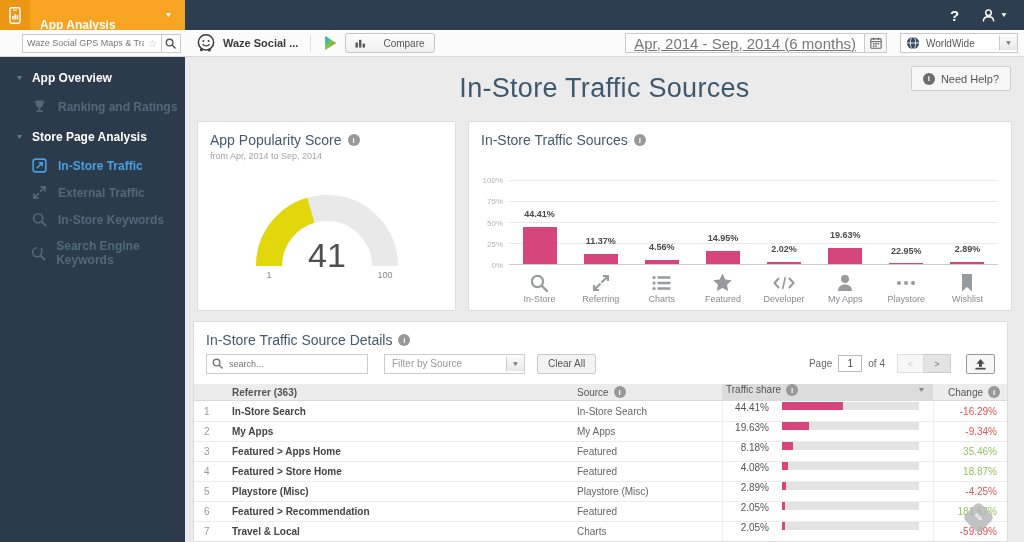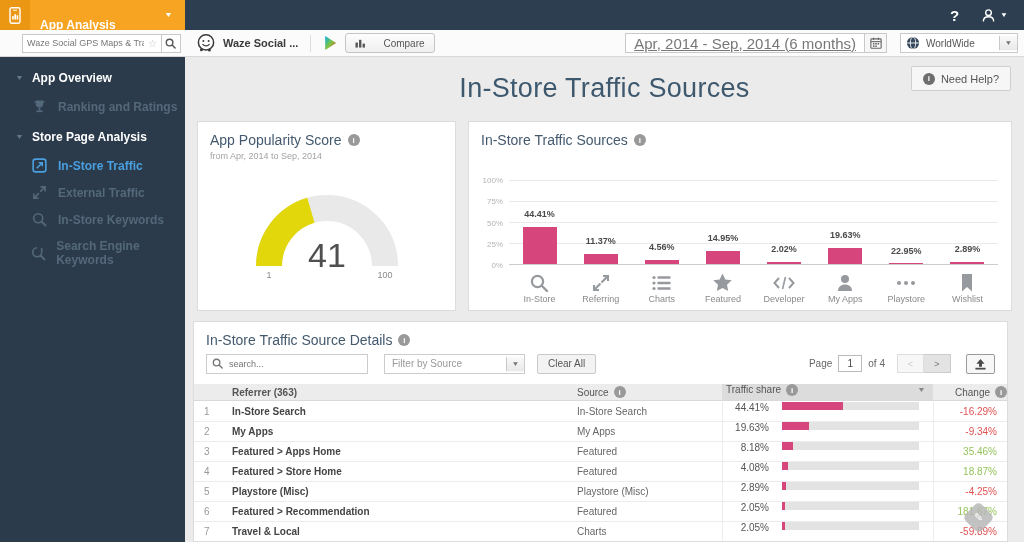--- a/index.html
+++ b/index.html
@@ -445,21 +445,21 @@
       <span class="c-ref">Referrer (363)</span>
       <span class="c-src">
         <span>Source</span>
         <span class="info">i</span>
       </span>
       <span class="c-share">
         <span>Traffic share</span>
         <span class="info">i</span>
         <span class="sort-caret" style="transform: scaleY(0.8);">▼</span>
       </span>
-      <span class="c-chg" style="justify-content:flex-end">
+      <span class="c-chg" style="justify-content:center">
         <span>Change</span>
         <span class="info">i</span>
       </span>
     </div>
     <div class="tbody">
         <div class="trow">
           <span class="c-rank">1</span>
           <span class="c-ref">In-Store Search</span>
           <span class="c-src">In-Store Search</span>
           <span class="c-share">

